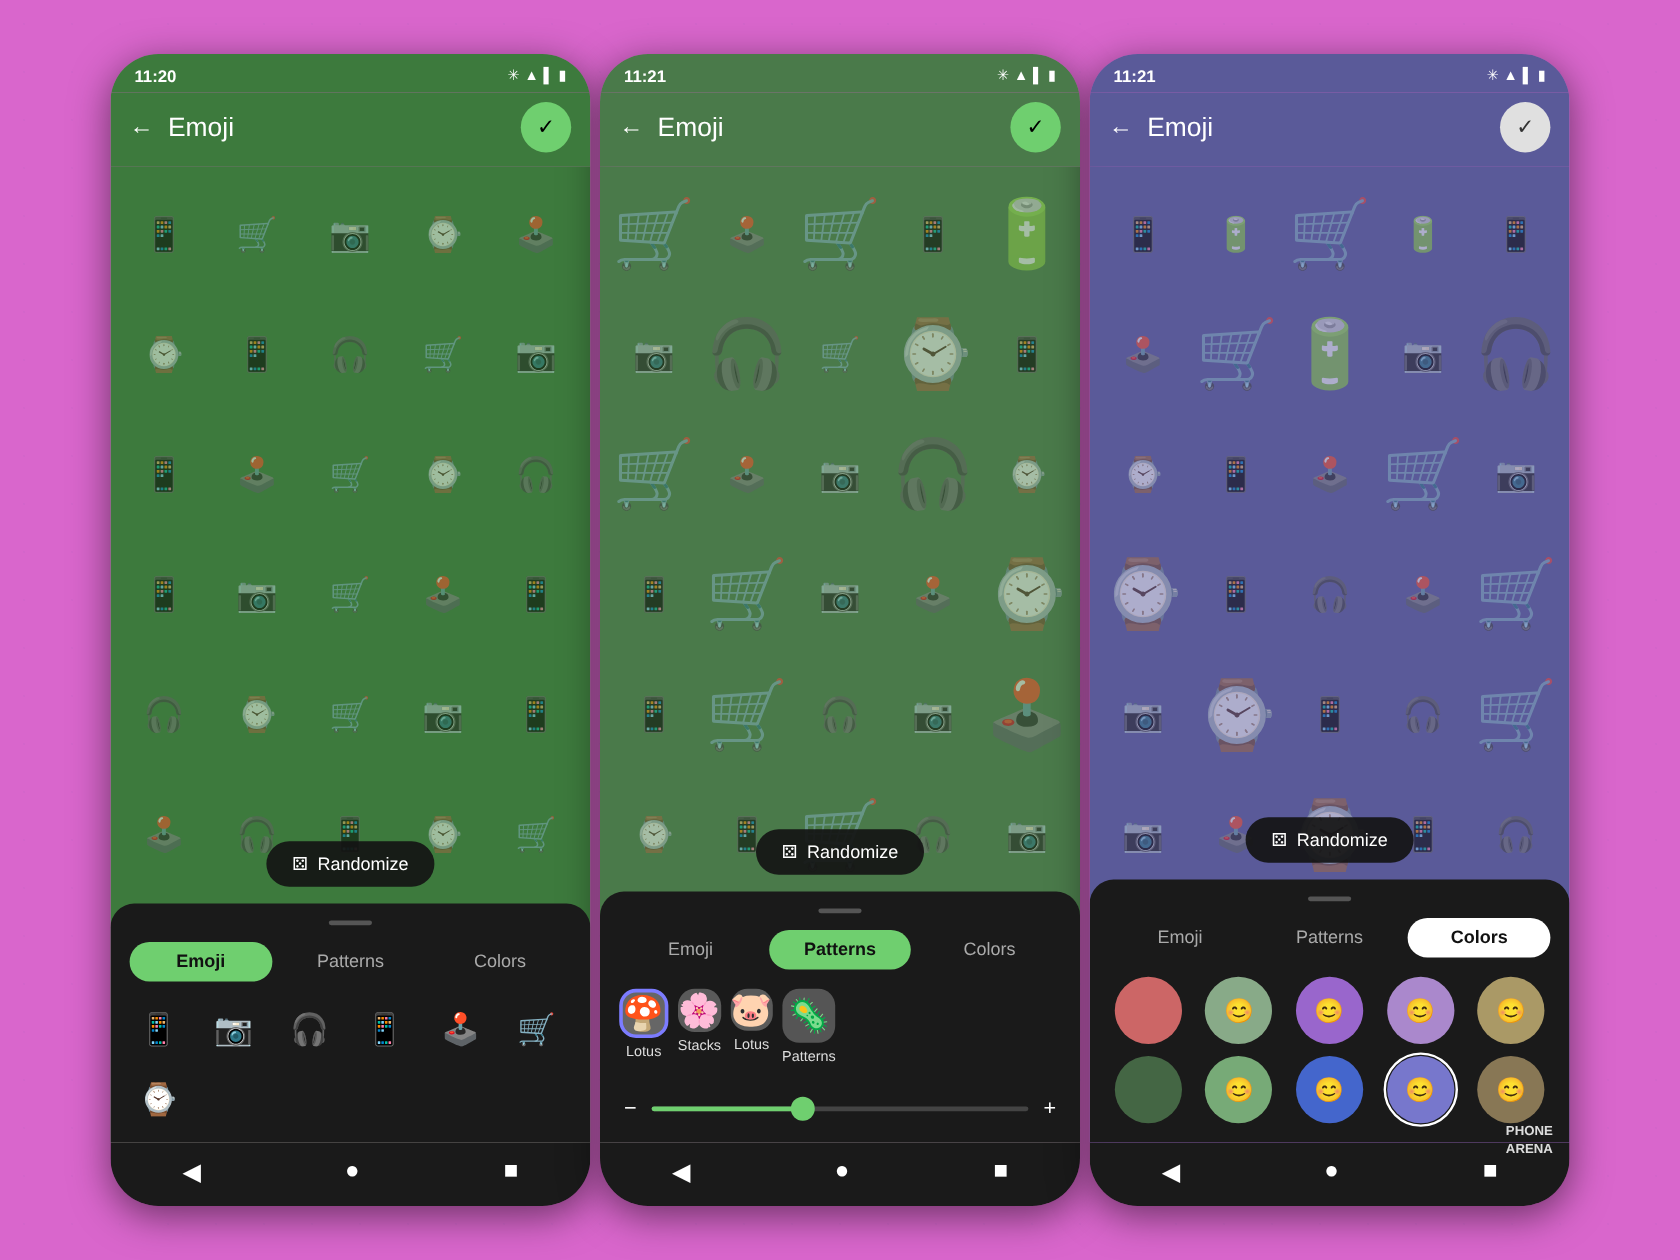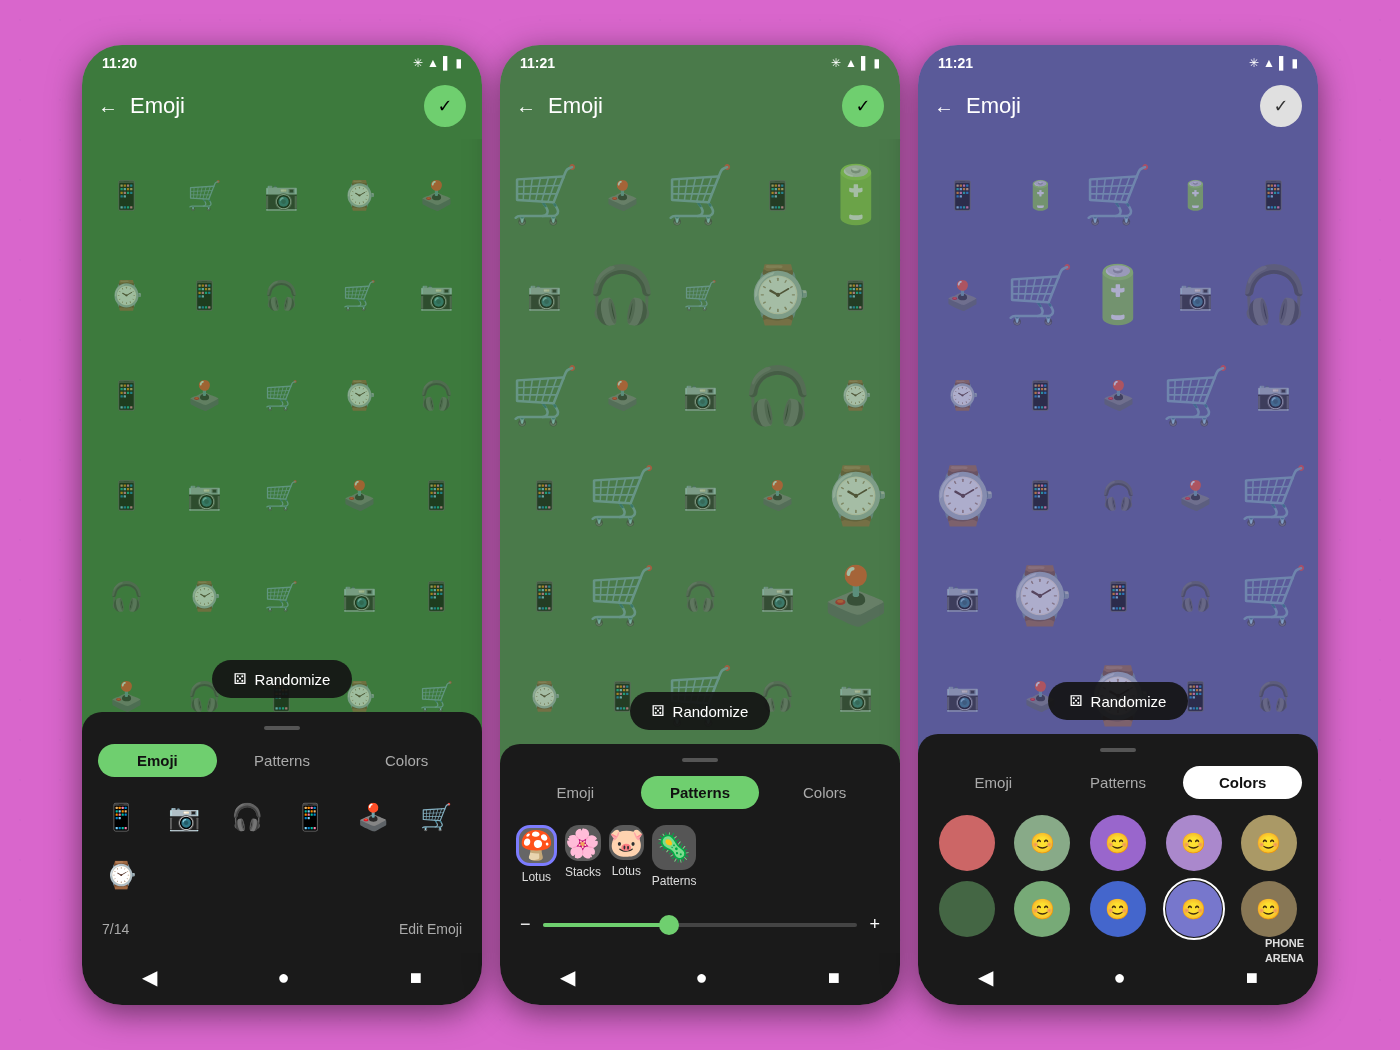--- a/index.html
+++ b/index.html
@@ -19,21 +19,21 @@
     body::before {
       content: '';
       position: absolute;
       inset: 0;
       background-image: radial-gradient(circle, rgba(200,100,200,0.3) 1px, transparent 1px);
       background-size: 40px 40px;
     }
 
     .phones-container {
       display: flex;
-      gap: 18px;
+      gap: 8px;
       align-items: center;
       position: relative;
       z-index: 1;
     }
 
     
     .phone {
       width: 400px;
       height: 960px;
       border-radius: 40px;
@@ -464,24 +464,20 @@
         </div>
         <div class="emoji-grid">
           <div class="emoji-cell">📱</div>
           <div class="emoji-cell">📷</div>
           <div class="emoji-cell">🎧</div>
           <div class="emoji-cell">📱</div>
           <div class="emoji-cell">🕹️</div>
           <div class="emoji-cell">🛒</div>
           <div class="emoji-cell">⌚</div>
         </div>
-        <div class="emoji-count-row">
-          <span class="emoji-count">7/14</span>
-          <span class="edit-emoji-btn">Edit Emoji</span>
-        </div>
       </div>
     </div>
 
     <div class="nav-bar">
       <span class="nav-btn">◀</span>
       <span class="nav-btn">●</span>
       <span class="nav-btn">■</span>
     </div>
   </div>
 

